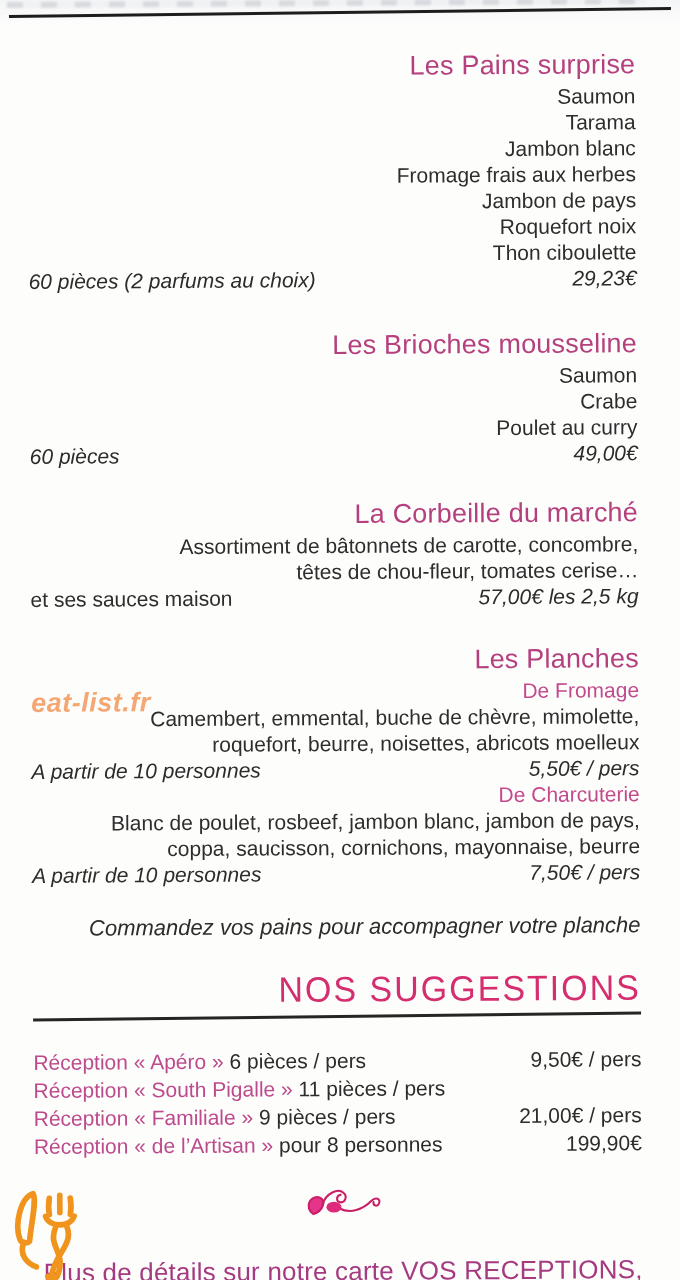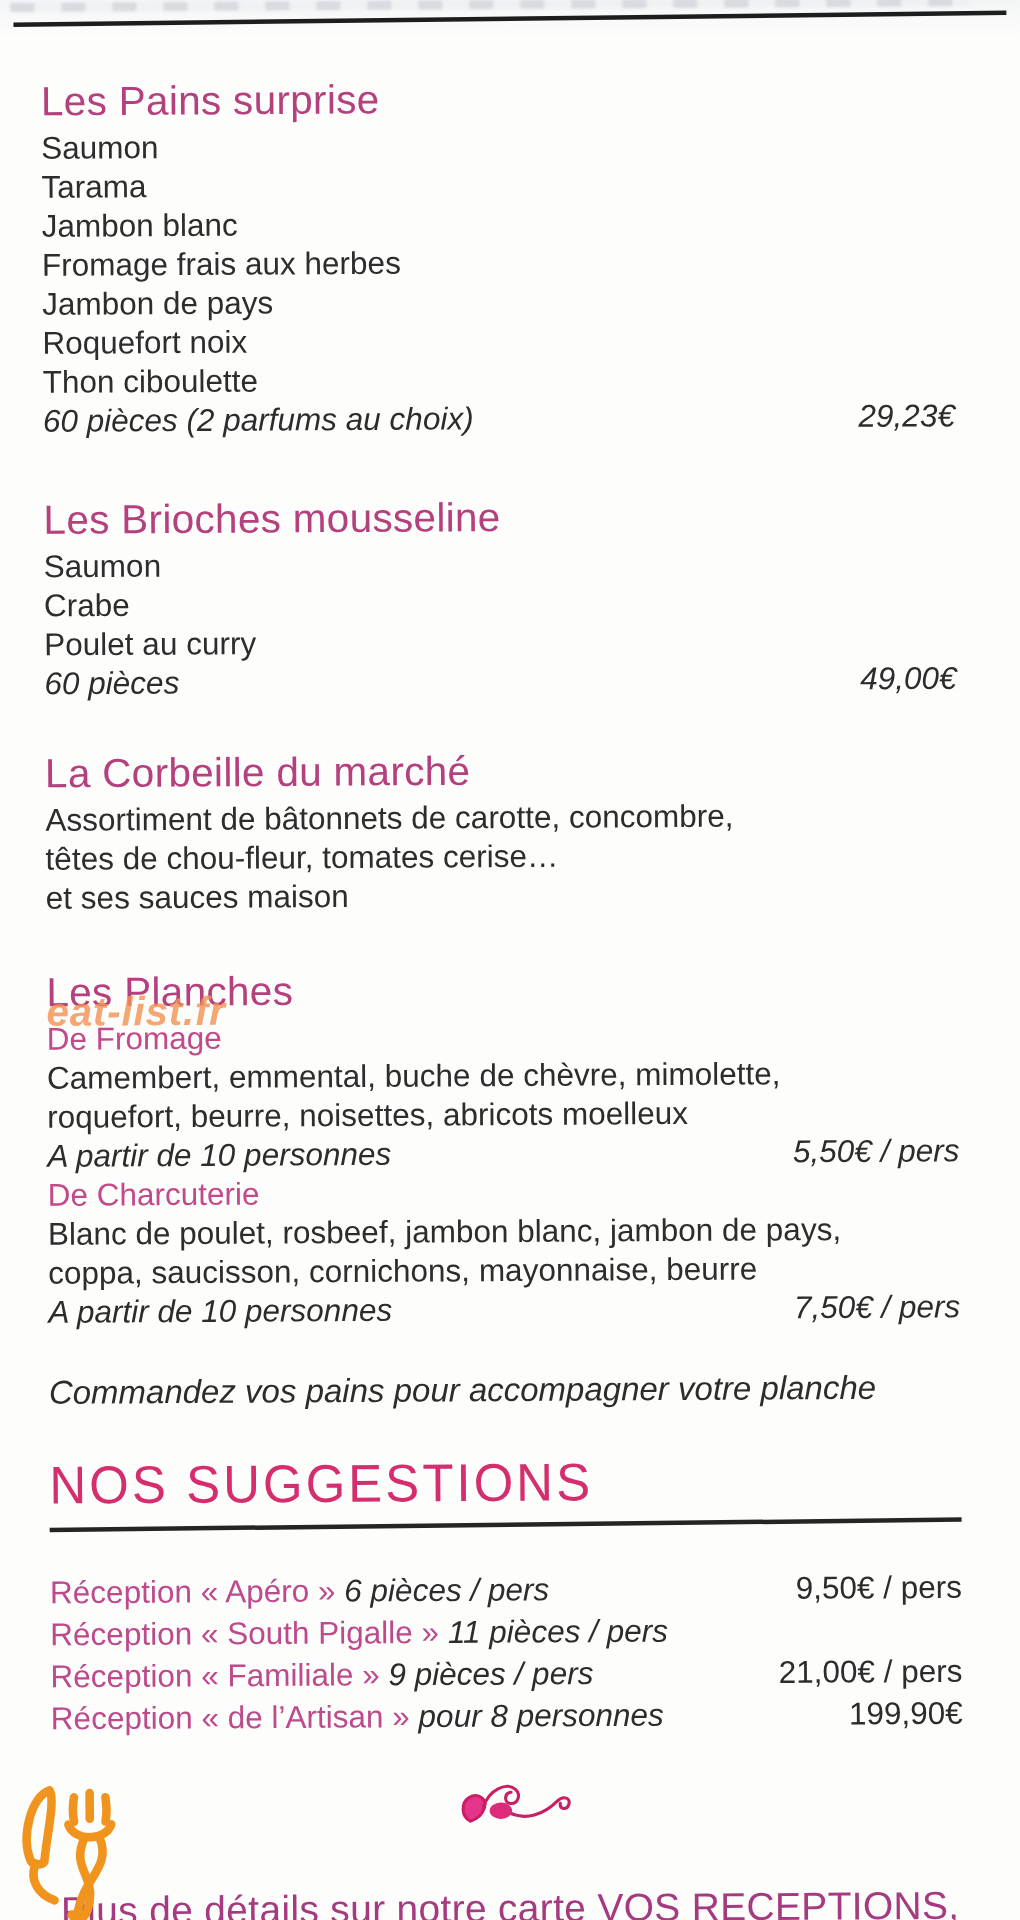--- a/index.html
+++ b/index.html
@@ -1,19 +1,19 @@
 <!DOCTYPE html>
 <html><head>
 <meta charset="utf-8">
 <style>
   html,body{margin:0;padding:0;background:#e9e9e9;}
   .page{
     position:relative;width:680px;height:1280px;overflow:hidden;
     background:linear-gradient(180deg,#f4f5f6 0%,#fdfdfc 2%,#fdfdfc 100%);
-    font-family:"Liberation Sans",sans-serif;color:#2d2d2d;
+    font-family:"Liberation Sans",sans-serif;color:#2d2d2d;text-align:right;
   }
   .tilt{position:absolute;inset:0;transform:rotate(-0.35deg);transform-origin:50% 40%;}
   .top-sliver{
     height:6px;margin:0 30px 0 10px;
     background:repeating-linear-gradient(90deg,rgba(140,145,160,.28) 0 16px,rgba(190,195,205,.10) 16px 34px);
     filter:blur(1.2px);
   }
   .top-rule{height:2.6px;background:#1d1d1d;margin:5px 6px 0 12px;transform:rotate(-0.35deg);}
   .content{padding:0 42px 0 30px;}
   .menu-section{margin:0;}
@@ -23,34 +23,34 @@
   .s4{margin-top:33px;position:relative;}
   h2.sec-title{
     margin:0 0 2px 0;font-size:27px;line-height:33px;font-weight:400;
     color:#b5407e;letter-spacing:.2px;
   }
   .item,.desc{font-size:21px;line-height:26px;color:#2d2d2d;}
   .price-row{display:flex;justify-content:space-between;align-items:baseline;font-size:21px;line-height:26px;}
   .qty,.price{font-style:italic;color:#2c2c2c;}
   .subsec-title{font-size:21px;line-height:26px;color:#c24a8b;}
   .watermark{
-    position:absolute;left:0px;top:14px;font-size:27px;font-style:italic;font-weight:700;
+    position:absolute;left:0px;top:42px;font-size:27px;font-style:italic;font-weight:700;
     color:rgba(242,147,84,.82);letter-spacing:.5px;z-index:3;pointer-events:none;
   }
   .note{margin:26px 0 0 0;font-size:22px;line-height:28px;font-style:italic;color:#2c2c2c;}
   .sugg-title{
     margin:28px 0 0 0;font-size:34px;line-height:40px;font-weight:400;
     color:#d42e6f;letter-spacing:2px;transform:scaleY(1.04);transform-origin:left;
   }
   .sugg-rule{height:2.6px;background:#252525;margin:6px 0 0 0;transform:rotate(-0.3deg);}
   .sugg-rows{margin-top:30px;}
   .sugg-row{display:flex;justify-content:space-between;align-items:baseline;font-size:21px;line-height:28px;}
   .sugg-left{white-space:nowrap;}
   .sugg-name{color:#bd4a8c;}
-  .sugg-detail{font-style:italic;color:#2c2c2c;}
+  .sugg-detail{color:#2c2c2c;}
   .sugg-price{color:#2c2c2c;white-space:nowrap;}
   .ornament-wrap{margin-top:26px;text-align:center;padding-left:16px;}
   .footer-note{
     margin:30px 0 0 6px;font-size:26px;line-height:32px;color:#a53a80;letter-spacing:.2px;
   }
   .logo-wrap{position:absolute;left:4px;top:1186px;z-index:5;}
 </style>
 </head>
 <body>
 
@@ -87,20 +87,21 @@
           <span class="price">49,00€</span>
         </div>
       </section>
 
       <section class="menu-section s3">
         <h2 class="sec-title">La Corbeille du marché</h2>
         <div class="desc">Assortiment de bâtonnets de carotte, concombre,</div>
         <div class="desc">têtes de chou-fleur, tomates cerise…</div>
         <div class="price-row">
           <span class="desc">et ses sauces maison</span>
+          <span class="price">57,00€ les 2,5 kg</span>
         </div>
       </section>
 
       <section class="menu-section s4">
         <span class="watermark">eat-list.fr</span>
         <h2 class="sec-title">Les Planches</h2>
 
         <div class="subsec-title">De Fromage</div>
         <div class="desc">Camembert, emmental, buche de chèvre, mimolette,</div>
         <div class="desc">roquefort, beurre, noisettes, abricots moelleux</div>

